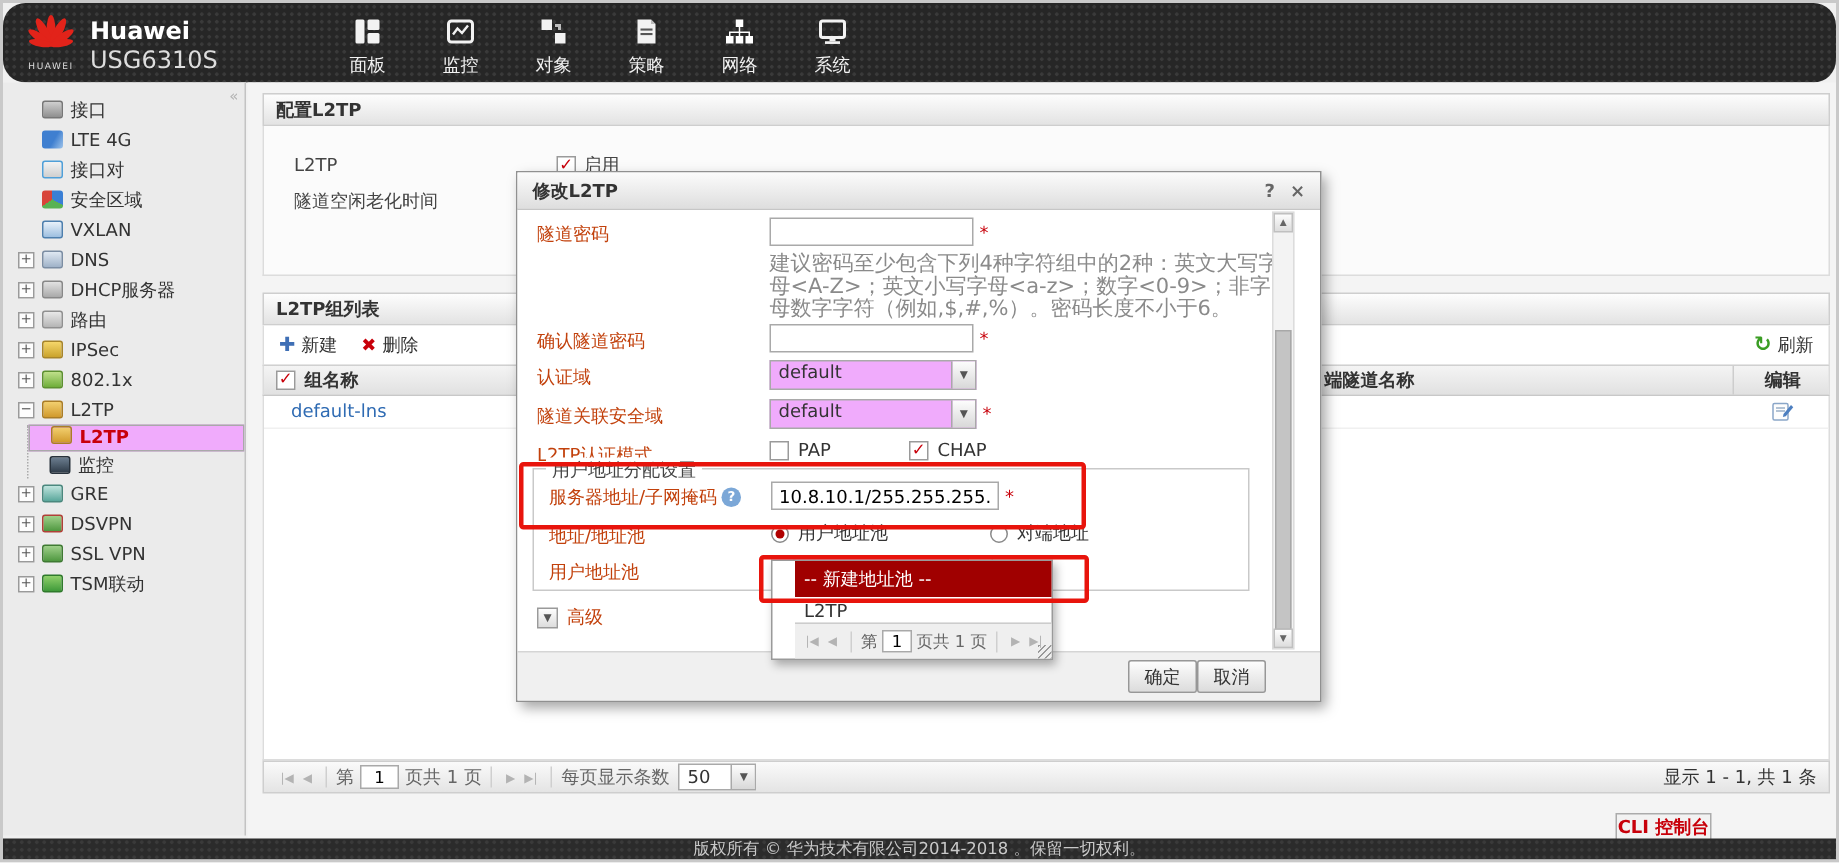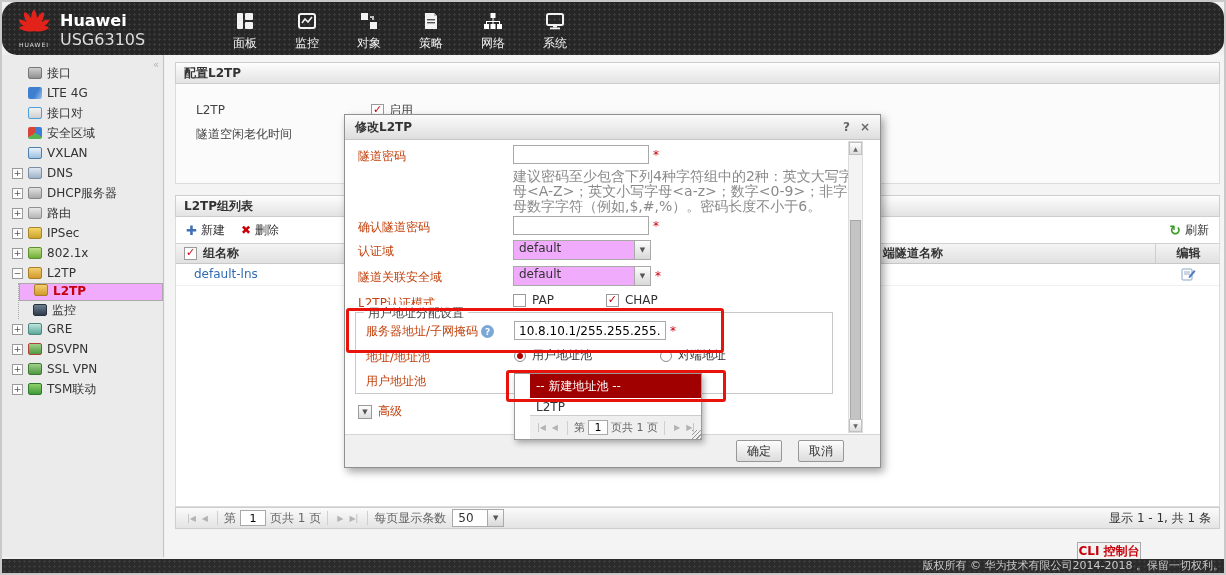--- a/index.html
+++ b/index.html
@@ -98,21 +98,21 @@
   .persel .arr, .sel .arr { position: absolute; right: 0; top: 0; width: 16px; height: 100%;
             background: linear-gradient(#fdfdfd,#d8d8d8); border-left: 1px solid #a9a9a9;
             display: flex; align-items: center; justify-content: center; font-size: 7px; color: #555; }
   .pgsummary { margin-left: auto; color: #333; }
 
   .clibtn { position: absolute; left: 1075px; top: 540px; width: 64px; height: 19px; background: #f2f2f2;
             border: 1px solid #ababab; color: #c8000a; font-weight: bold; font-size: 12px;
             text-align: center; line-height: 17px; cursor: pointer; }
   .foot { position: absolute; left: 0; top: 557px; width: 1222px; height: 14px; background: #2b2b2b;
           background-image: radial-gradient(#3a3a3a 1px, transparent 1.2px); background-size: 5px 5px;
-          color: #c9c9c9; text-align: right; font-size: 11px; line-height: 14px; }
+          color: #c9c9c9; text-align: center; font-size: 11px; line-height: 14px; }
 
   
   .modal { position: absolute; left: 342px; top: 112px; width: 537px; height: 354px; background: #fff;
            border: 1px solid #909090; box-shadow: 3px 4px 8px rgba(0,0,0,.35); z-index: 10; }
   .m-title { height: 25px; background: linear-gradient(#fbfbfb,#dedede); border-bottom: 1px solid #c6c6c6;
              display: flex; align-items: center; padding: 0 10px; font-weight: bold; color: #333; }
   .m-tools { margin-left: auto; display: flex; gap: 10px; color: #666; font-weight: bold; }
   .m-tools span { cursor: pointer; }
   .m-body { position: relative; height: 294px; background: #fff; }
   .frow { position: absolute; display: flex; align-items: center; }
@@ -127,21 +127,21 @@
   .rd i { width: 6px; height: 6px; border-radius: 50%; background: #b00000; display: none; }
   .rd.on i { display: block; }
   .fieldset { position: absolute; left: 10px; top: 172px; width: 478px; height: 82px; border: 1px solid #c9c9c9; }
   .legend { position: absolute; left: 8px; top: -8px; background: #fff; padding: 0 4px; color: #444; }
   .helpq { width: 13px; height: 13px; border-radius: 50%; background: #7ba7d7; color: #fff; font-size: 9px;
            font-weight: bold; display: inline-flex; align-items: center; justify-content: center; margin-left: 3px; cursor: pointer; }
   .advbox { width: 14px; height: 14px; border: 1px solid #9a9a9a; background: linear-gradient(#fdfdfd,#ddd);
             display: inline-flex; align-items: center; justify-content: center; font-size: 7px; color: #555;
             margin-right: 6px; cursor: pointer; }
   .m-foot { height: 33px; background: #f0f0f0; border-top: 1px solid #d5d5d5; display: flex;
-            align-items: center; justify-content: flex-end; gap: 16px; padding-right: 36px; }
+            align-items: center; justify-content: flex-end; padding-right: 36px; }
   .btn { min-width: 44px; height: 22px; background: linear-gradient(#fdfdfd,#dcdcdc); border: 1px solid #979797;
          border-radius: 2px; font-size: 12px; color: #333; padding: 0 10px; cursor: pointer; font-family: inherit; }
   .msb { position: absolute; right: 17px; top: 1px; width: 15px; height: 292px; background: #f3f3f3; border: 1px solid #dcdcdc; }
   .msb .sb-a { position: absolute; left: 0; width: 13px; height: 13px; background: linear-gradient(#fdfdfd,#ddd);
                border: 1px solid #c0c0c0; font-size: 6px; color: #666; display: flex; align-items: center; justify-content: center; }
   .msb .sb-thumb { position: absolute; left: 1px; top: 78px; width: 11px; height: 200px; background: #c4c4c4; border: 1px solid #a8a8a8; }
 
   
   .ddpop { position: absolute; left: 512px; top: 371px; width: 188px; background: #fff; border: 1px solid #9a9a9a;
            box-shadow: 2px 3px 6px rgba(0,0,0,.3); z-index: 20; padding-left: 15px; }

